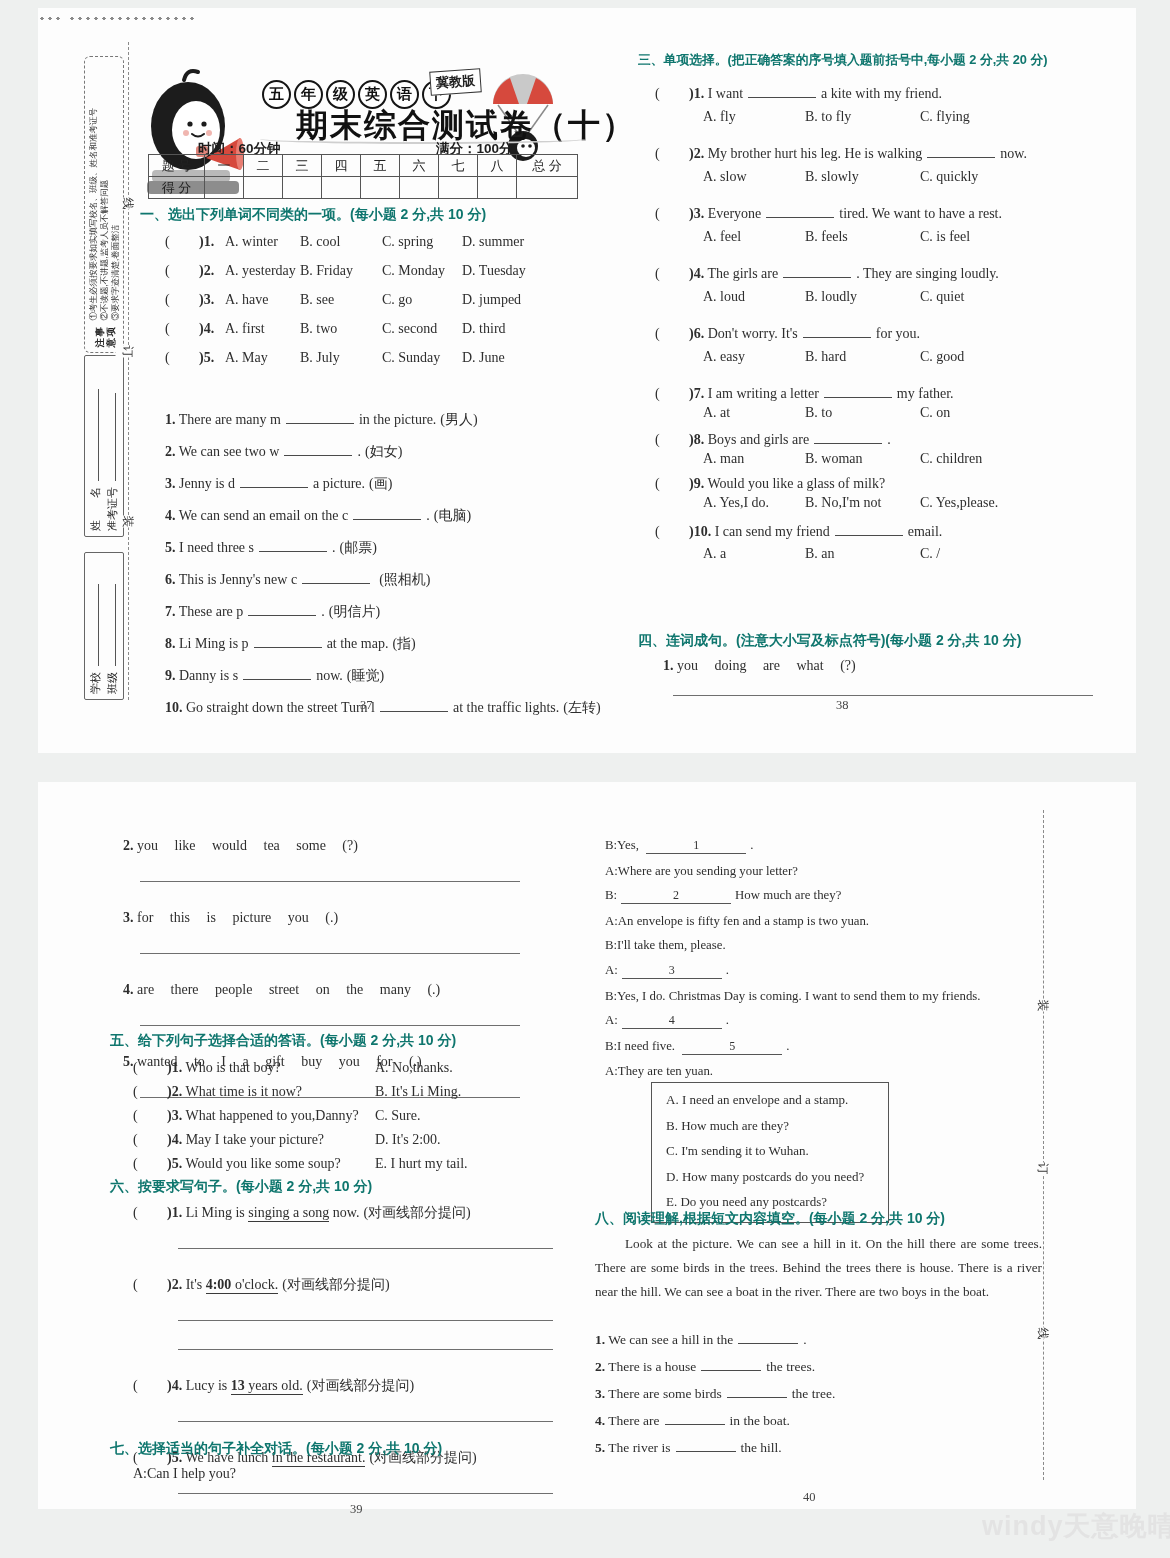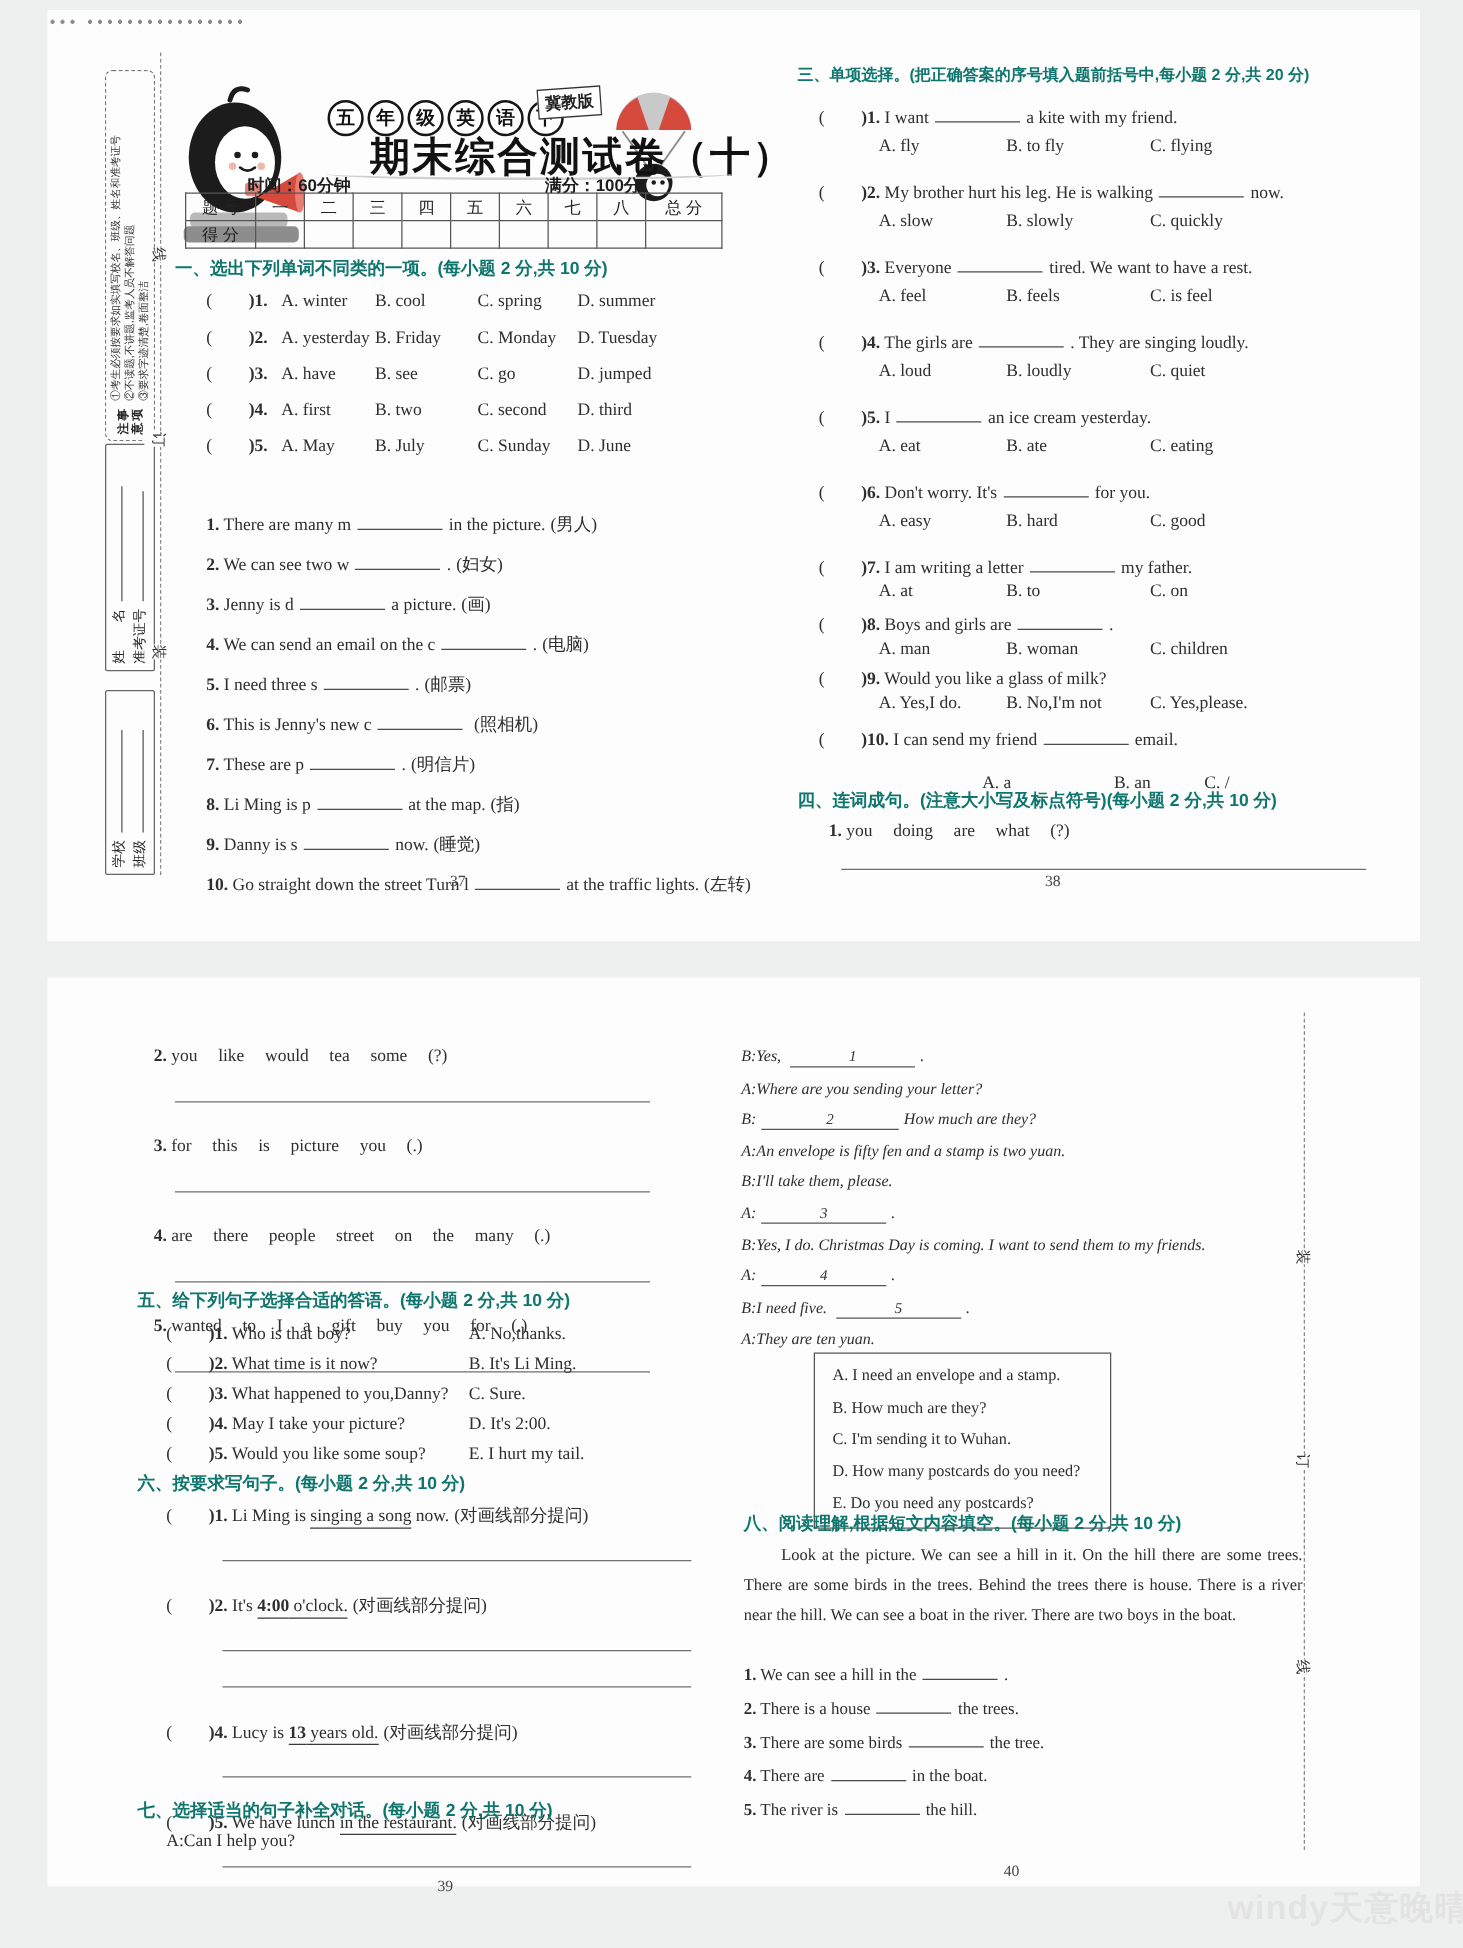--- a/index.html
+++ b/index.html
@@ -276,42 +276,38 @@
         </div>
       <div class="s3i s3a t">
           <div><span class="po">(</span><span class="n">)3.</span> <span>Everyone</span><span class="blank"></span><span>tired. We want to have a rest.</span></div>
           <div class="s3opts"><span class="oa">A. feel</span><span class="ob">B. feels</span><span>C. is feel</span></div>
         </div>
       <div class="s3i s3a t">
           <div><span class="po">(</span><span class="n">)4.</span> <span>The girls are</span><span class="blank"></span><span>. They are singing loudly.</span></div>
           <div class="s3opts"><span class="oa">A. loud</span><span class="ob">B. loudly</span><span>C. quiet</span></div>
         </div>
       <div class="s3i s3a t">
-          <div><span class="po">(</span><span class="n">)5.</span> <span>I</span><span class="blank"></span><span>an ice cream yesterday.</span></div>
-          <div class="s3opts"><span class="oa">A. eat</span><span class="ob">B. ate</span><span>C. eating</span></div>
-        </div>
-      <div class="s3i s3a t">
           <div><span class="po">(</span><span class="n">)6.</span> <span>Don't worry. It's</span><span class="blank"></span><span>for you.</span></div>
           <div class="s3opts"><span class="oa">A. easy</span><span class="ob">B. hard</span><span>C. good</span></div>
         </div>
       <div class="s3i s3b t">
           <div><span class="po">(</span><span class="n">)7.</span> <span>I am writing a letter</span><span class="blank"></span><span>my father.</span></div>
           <div class="s3opts" style="margin-top:3px;"><span class="oa">A. at</span><span class="ob">B. to</span><span>C. on</span></div>
         </div>
       <div class="s3i s3b t">
           <div><span class="po">(</span><span class="n">)8.</span> <span>Boys and girls are</span><span class="blank"></span><span>.</span></div>
           <div class="s3opts" style="margin-top:3px;"><span class="oa">A. man</span><span class="ob">B. woman</span><span>C. children</span></div>
         </div>
       <div class="s3i s3b t">
           <div><span class="po">(</span><span class="n">)9.</span> <span>Would you like a glass of milk?</span></div>
           <div class="s3opts" style="margin-top:3px;"><span class="oa">A. Yes,I do.</span><span class="ob">B. No,I'm not</span><span>C. Yes,please.</span></div>
         </div>
       <div class="s3i s3b t">
           <div><span class="po">(</span><span class="n">)10.</span> <span>I can send my friend</span><span class="blank"></span><span>email.</span></div>
-          <div class="s3opts" style="margin-top:18px;text-align:center;"><span class="oa">A. a</span><span class="ob">B. an</span><span>C. /</span></div>
+          <div class="s3opts" style="margin-top:6px;"><span class="oa">A. a</span><span class="ob">B. an</span><span>C. /</span></div>
         </div>
     </div>
 
     
     <div class="abs sh" style="left:600px;top:624px;">四、连词成句。(注意大小写及标点符号)(每小题 2 分,共 10 分)</div>
     <div class="abs t" style="left:625px;top:650px;"><span class="n">1.</span> <span class="ws">you doing are what (?)</span></div>
     <div class="abs ansline" style="left:635px;top:686px;width:420px;"></div>
     <div class="abs pagenum" style="left:798px;top:690px;">38</div>
   </div>
 
@@ -362,21 +358,21 @@
       <div class="t"><span class="po">(</span><span class="n">)4.</span> <span>Lucy is</span> <b class="u">13</b><span class="u"> years old.</span><span></span><span class="hint">(对画线部分提问)</span></div>
       <div class="ansline" style="margin:25px 0 27px 45px;width:375px;"></div>
       <div class="t"><span class="po">(</span><span class="n">)5.</span> <span>We have lunch</span> <span class="u">in the restaurant.</span><span></span><span class="hint">(对画线部分提问)</span></div>
       <div class="ansline" style="margin:25px 0 0 45px;width:375px;"></div>
     </div>
 
     <div class="abs sh" style="left:72px;top:658px;">七、选择适当的句子补全对话。(每小题 2 分,共 10 分)</div>
     <div class="abs t" style="left:95px;top:684px;">A:Can I help you?</div>
     <div class="abs pagenum" style="left:288px;top:720px;margin-left:24px;">39</div>
 
-    <div class="abs" style="left:555px;top:56px;font-style:italic;">
+    <div class="abs" style="left:567px;top:56px;">
       <div class="dline"><span>B:</span><span>Yes,</span> <span class="nblank">1</span><span>.</span></div>
       <div class="dline"><span>A:</span><span>Where are you sending your letter?</span></div>
       <div class="dline"><span>B:</span><span class="nblank" style="width:110px">2</span><span>How much are they?</span></div>
       <div class="dline"><span>A:</span><span>An envelope is fifty fen and a stamp is two yuan.</span></div>
       <div class="dline"><span>B:</span><span>I'll take them, please.</span></div>
       <div class="dline"><span>A:</span><span class="nblank">3</span><span>.</span></div>
       <div class="dline"><span>B:</span><span>Yes, I do. Christmas Day is coming. I want to send them to my friends.</span></div>
       <div class="dline"><span>A:</span><span class="nblank">4</span><span>.</span></div>
       <div class="dline"><span>B:</span><span>I need five.</span> <span class="nblank">5</span><span>.</span></div>
       <div class="dline"><span>A:</span><span>They are ten yuan.</span></div>

